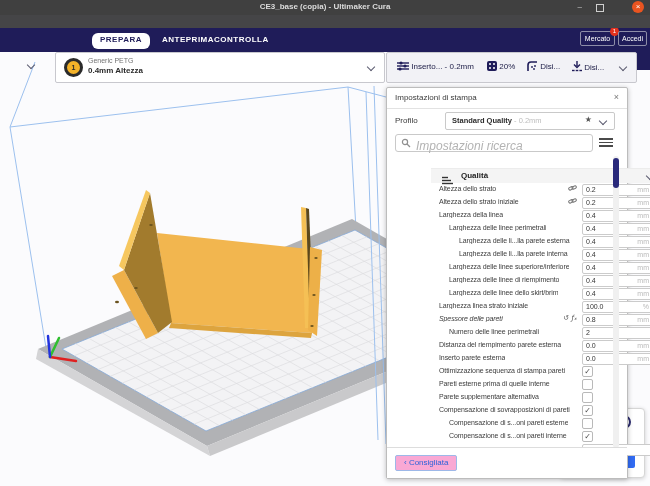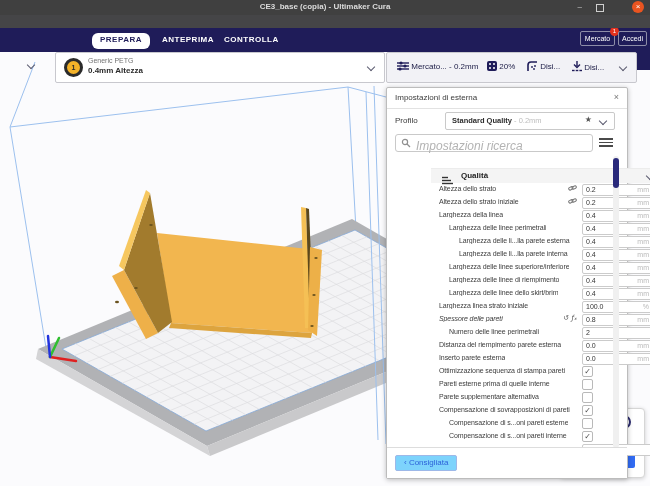--- a/index.html
+++ b/index.html
@@ -76,21 +76,21 @@
        border-radius:2px;background:#fff;}
   .field .val{position:absolute;left:3px;top:1px;font-size:7px;color:#333;}
   .field .unit{position:absolute;right:3px;top:1px;font-size:7px;color:#b9b9b9;}
   .cb{position:absolute;left:151px;top:1px;width:9px;height:9px;border:1px solid #b9b9b9;
        border-radius:2px;background:#fff;font-family:"DejaVu Sans",sans-serif;
        font-size:8px;line-height:9px;color:#4a4a4a;text-align:center;}
   #scrollbar{position:absolute;left:226px;top:68px;width:6px;height:292px;background:#f0f0f0;border-radius:3px;}
   #scroll-thumb{position:absolute;left:0;top:2px;width:6px;height:30px;background:#29297b;border-radius:3px;}
   #panel-footer{position:absolute;left:0;bottom:0;right:0;height:30px;border-top:1px solid #dddddd;background:#fff;}
   #recommended-btn{position:absolute;left:8px;top:7px;height:14px;line-height:14px;padding:0 8px;
-       border:1px solid #9db8e8;border-radius:2px;color:#2c62d9;font-size:8px;background:#7dd3fc;}
+       border:1px solid #9db8e8;border-radius:2px;color:#2c62d9;font-size:8px;background:#f9a8d4;}
   
   #action-card{position:absolute;left:560px;top:408px;width:83px;height:68px;background:#fff;
        border:1px solid #d6d6d6;border-radius:4px;box-shadow:0 1px 4px rgba(0,0,0,.18);z-index:8;}
   #clock-icon{position:absolute;left:56px;top:6px;width:10px;height:10px;border:2px solid #2d2d6e;
        border-radius:50%;}
   #slice-btn{position:absolute;left:30px;top:42px;width:44px;height:17px;background:#316bf2;border-radius:2px;}
   
   #scene{position:absolute;left:0;top:0;z-index:1;}
 </style>
 </head>
@@ -185,21 +185,21 @@
     <div class="title">CE3_base (copia) - Ultimaker Cura</div>
     <div class="winbtn" id="btn-min">–</div>
     <div class="winbtn" id="btn-max"></div>
     <div class="winbtn" id="btn-close">×</div>
   </div>
   <div id="menustrip"></div>
 
   <div id="navbar">
     <div class="tab active" style="left:92px;">PREPARA</div>
     <div class="tab" style="left:146px;margin-left:8px;">ANTEPRIMA</div>
-    <div class="tab" style="left:216px;">CONTROLLA</div>
+    <div class="tab" style="left:206px;">CONTROLLA</div>
     <div class="navbtn" style="left:580px;width:33px;">
       <span>Mercato</span>
       <div id="badge">1</div>
     </div>
     <div class="navbtn" style="left:618px;width:27px;">
       <span>Accedi</span>
     </div>
   </div>
   <div id="nav-corner"></div>
 
@@ -219,21 +219,21 @@
             <line x1="0" y1="2" x2="12" y2="2"></line>
             <line x1="0" y1="5" x2="12" y2="5"></line>
             <line x1="0" y1="8" x2="12" y2="8"></line>
           </g>
         <g fill="#1f1c59">
             <circle cx="4" cy="2" r="1.6"></circle>
             <circle cx="8" cy="5" r="1.6"></circle>
             <circle cx="3" cy="8" r="1.6"></circle>
           </g>
       </svg>
-      <span>Mercato... - 0.2mm</span>
+      <span>Inserto... - 0.2mm</span>
     </span>
     <span class="itm" style="left:100px;">
       <svg width="10" height="10">
         <rect x="0" y="0" width="10" height="10" rx="2" fill="#1f1c59"></rect>
         <g fill="#fff">
             <circle cx="3" cy="3" r="1"></circle>
             <circle cx="7" cy="3" r="1"></circle>
             <circle cx="3" cy="7" r="1"></circle>
             <circle cx="7" cy="7" r="1"></circle>
           </g>
@@ -265,21 +265,21 @@
     <span class="chev" style="position:absolute;right:10px;top:11px;"></span>
   </div>
 
   <div id="action-card">
     <div id="clock-icon"></div>
     <div id="slice-btn"></div>
   </div>
 
   <div id="panel">
     <div id="panel-header">
-      <div id="panel-title">Impostazioni di esterna</div>
+      <div id="panel-title">Impostazioni di stampa</div>
       <div id="panel-close">×</div>
     </div>
     <div id="profile-label">Profilo</div>
     <div id="profile-dd">
       <span class="val"><span>Standard Quality</span><span class="suffix"> - 0.2mm</span></span>
       <span id="profile-star">★</span>
       <span class="chev"></span>
     </div>
     <div id="search-box">
       <svg id="search-icon" width="10" height="10">

